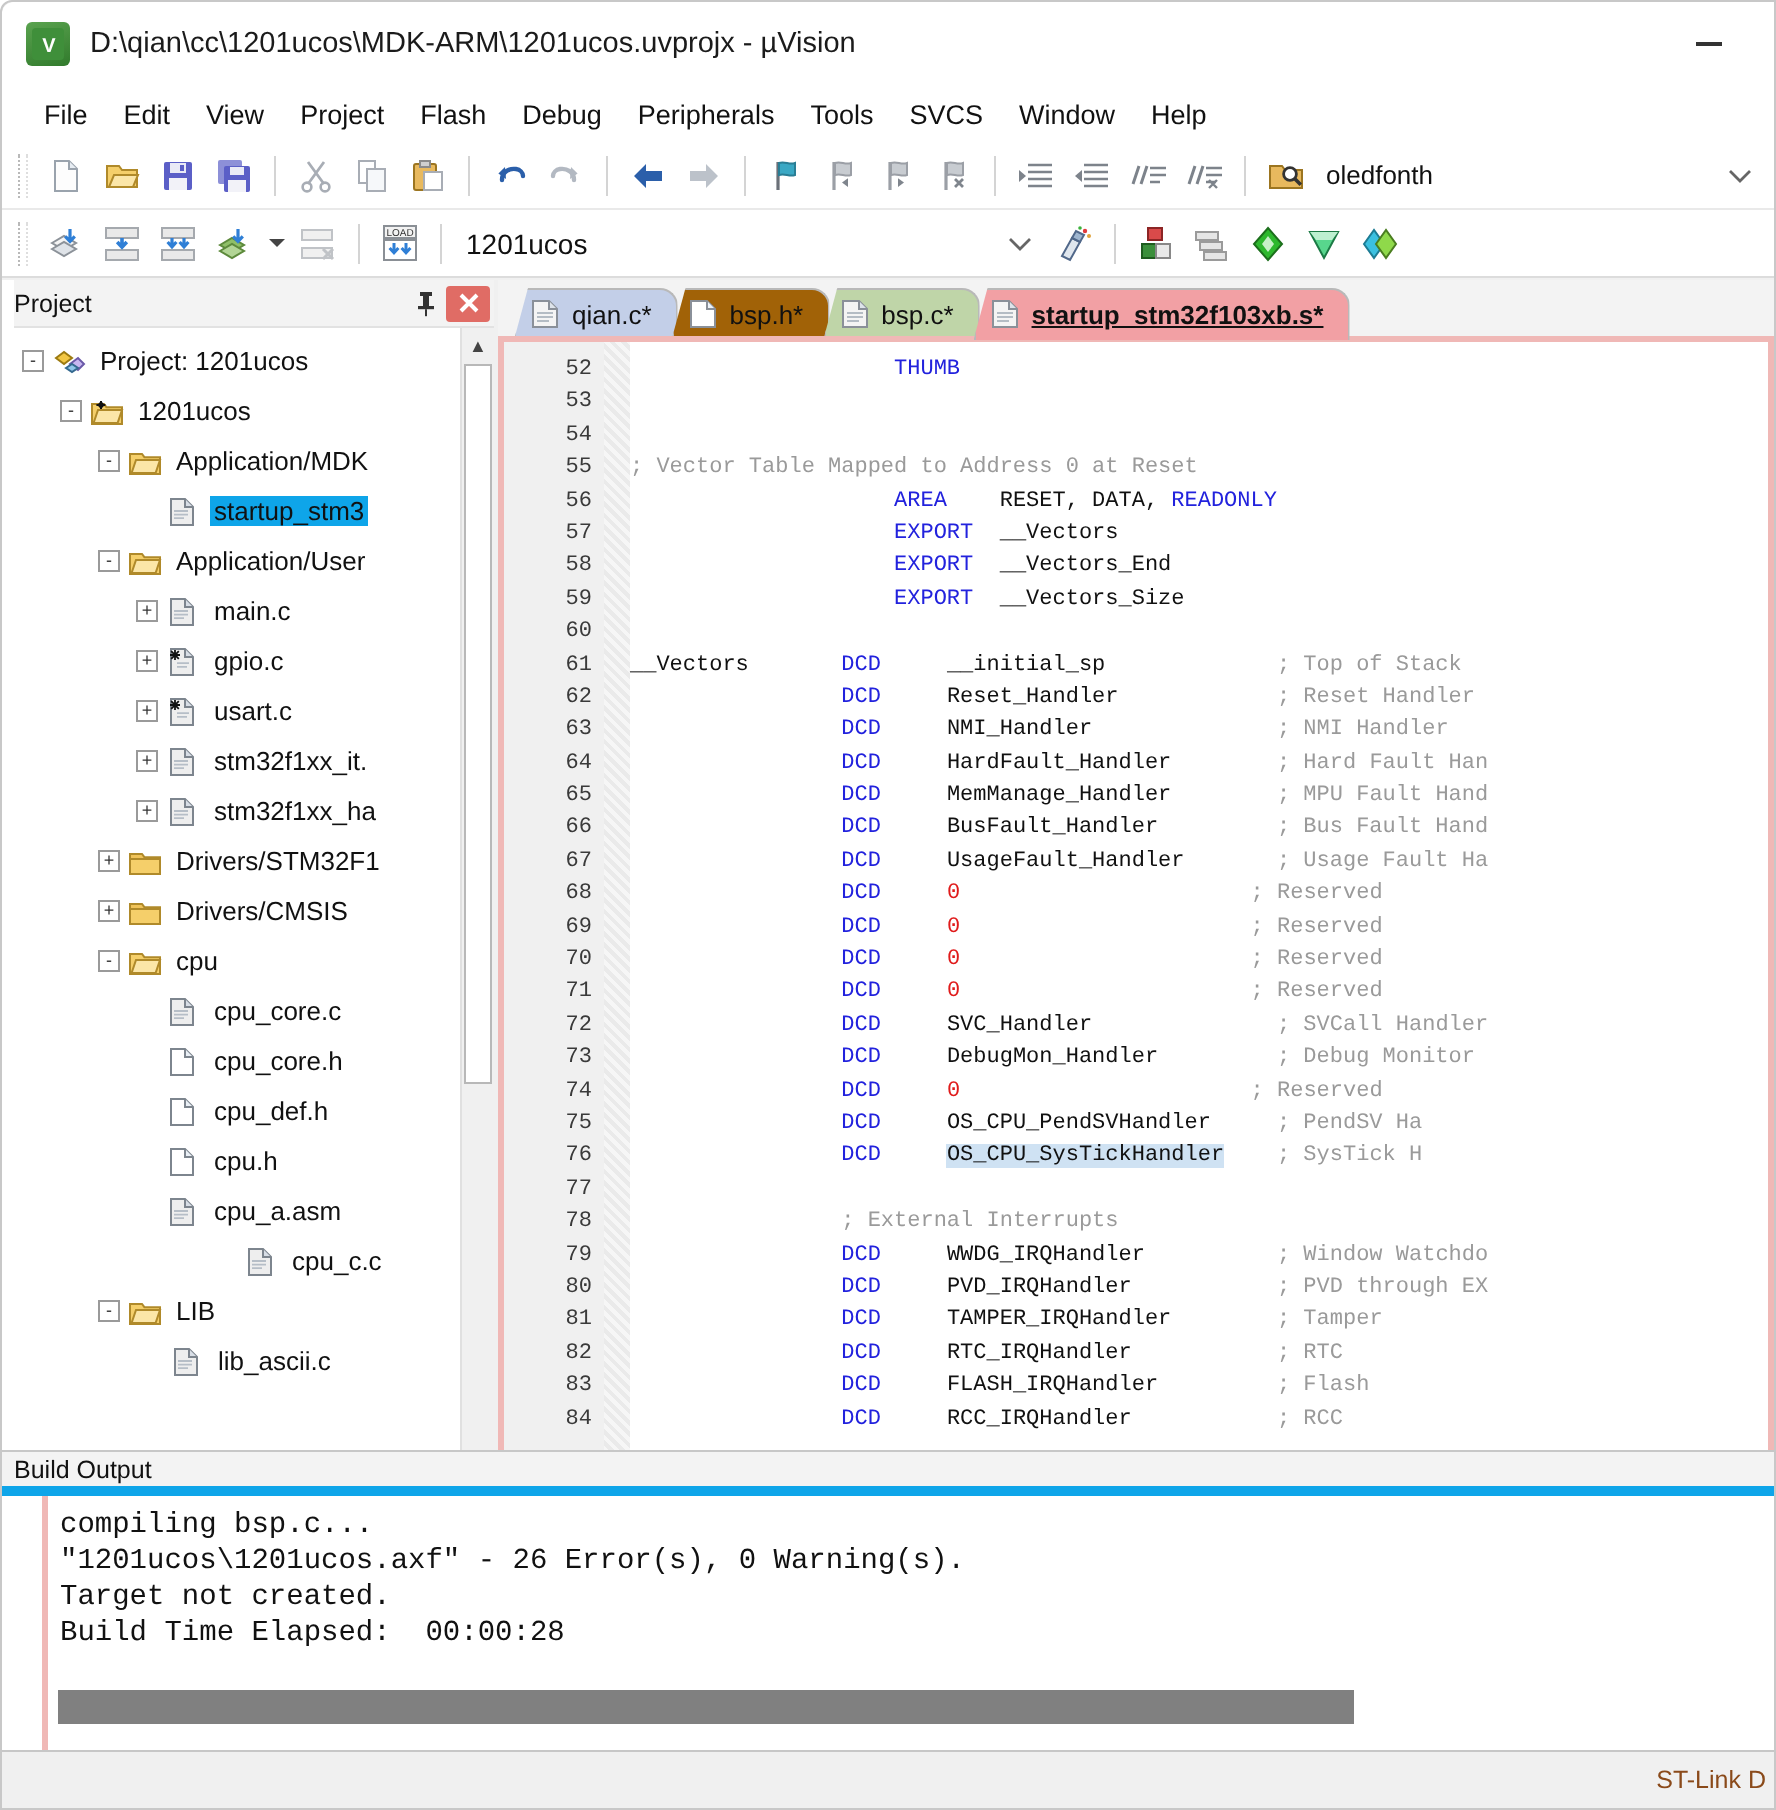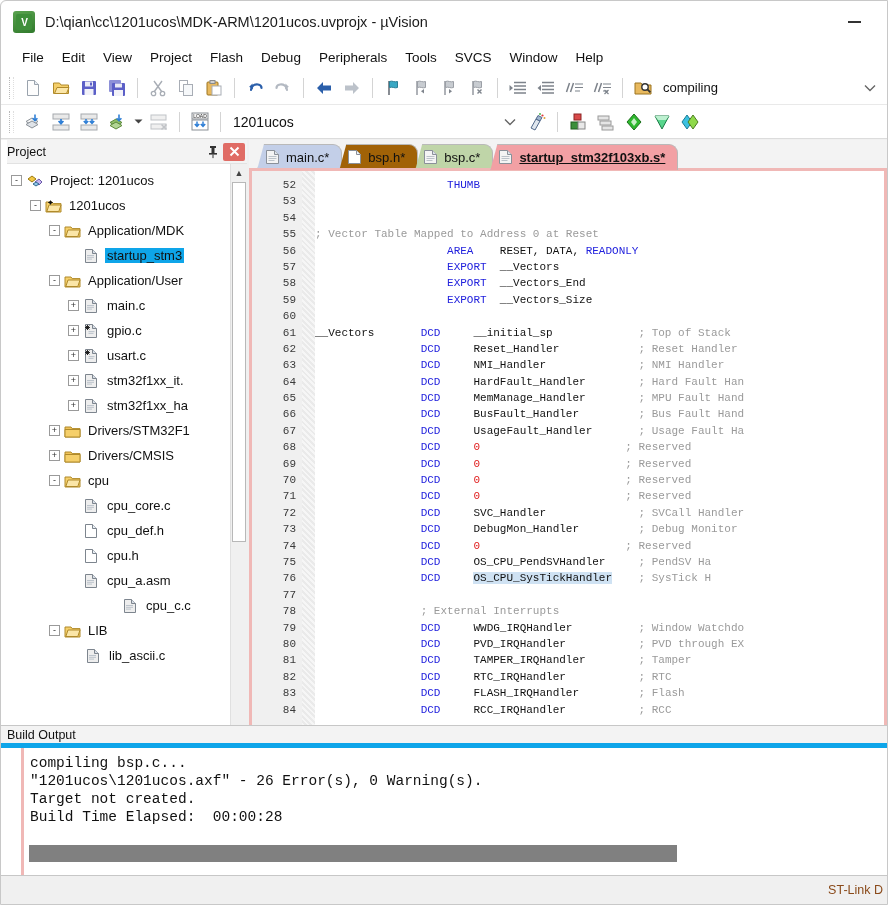--- a/index.html
+++ b/index.html
@@ -503,21 +503,21 @@
     <div class="tbtn">
       <svg width="20" height="18" viewBox="0 0 20 18">
           <path d="M2 4h6l1.5 2H18v9H2z" fill="#e8b95e" stroke="#9c7520"></path>
           <circle cx="12" cy="8" r="3.2" fill="#fff" stroke="#333" stroke-width="1.4"></circle>
           <path d="M14.4 10.4l3 3" stroke="#333" stroke-width="1.8"></path>
         </svg>
     </div>
 
     <div class="combo-wrap">
       <div class="tb-combo" style="width:200px;">
-        <span>compiling</span>
+        <span>oledfonth</span>
       </div>
       <div class="caret" style="width:26px;height:24px;display:flex;align-items:center;justify-content:center;">
         <svg width="12" height="8" viewBox="0 0 12 8">
             <path d="M1 1.5L6 6.5 11 1.5" fill="none" stroke="#666" stroke-width="1.4"></path>
           </svg>
       </div>
     </div>
 
   </div>
 
@@ -790,20 +790,28 @@
             <div class="trow" style="padding-left: 67px;">
               <span class="exp blank"></span>
               <span class="ico"><svg width="16" height="16" viewBox="0 0 16 16">
                   <path d="M2.5 1.5h7l4 4v9h-11z" fill="#eeeeee" stroke="#7d858e"></path>
                   <path d="M9.5 1.5v4h4" fill="#d8dee6" stroke="#7d858e"></path>
                   <g stroke="#b6bec7" stroke-width="0.9">
                     <path d="M4 7.5h7M4 9.3h7M4 11.1h5"></path>
                   </g>
                 </svg></span>
               <span class="lbl">cpu_core.c</span>
+            </div>
+            <div class="trow" style="padding-left: 67px;">
+              <span class="exp blank"></span>
+              <span class="ico"><svg width="16" height="16" viewBox="0 0 16 16">
+                  <path d="M2.5 1.5h7l4 4v9h-11z" fill="#ffffff" stroke="#7d858e"></path>
+                  <path d="M9.5 1.5v4h4" fill="#eaf0f6" stroke="#7d858e"></path>
+                </svg></span>
+              <span class="lbl">cpu_core.h</span>
             </div>
             <div class="trow" style="padding-left: 67px;">
               <span class="exp blank"></span>
               <span class="ico"><svg width="16" height="16" viewBox="0 0 16 16">
                   <path d="M2.5 1.5h7l4 4v9h-11z" fill="#ffffff" stroke="#7d858e"></path>
                   <path d="M9.5 1.5v4h4" fill="#eaf0f6" stroke="#7d858e"></path>
                 </svg></span>
               <span class="lbl">cpu_def.h</span>
             </div>
             <div class="trow" style="padding-left: 67px;">
@@ -917,21 +925,21 @@
         <div class="etab" style="background:#c3cfe8;">
           <span class="fico">
             <svg width="13" height="14" viewBox="0 0 13 14">
                 <path d="M0.5 0.5h8l4 4v9h-12z" fill="#f4f4f4" stroke="#8a9099"></path>
                 <path d="M8.5 0.5v4h4" fill="#dde3ea" stroke="#8a9099"></path>
                 <g stroke="#b4bcc4" stroke-width="0.9">
                   <path d="M2.5 6.5h8M2.5 8.5h8M2.5 10.5h6"></path>
                 </g>
               </svg>
           </span>
-          <span>main.c*</span>
+          <span>qian.c*</span>
         </div>
         <div class="etab" style="background:#a16207;">
           <span class="fico">
             <svg width="13" height="14" viewBox="0 0 13 14">
                 <path d="M0.5 0.5h8l4 4v9h-12z" fill="#ffffff" stroke="#8a9099"></path>
                 <path d="M8.5 0.5v4h4" fill="#eef3f8" stroke="#8a9099"></path>
               </svg>
           </span>
           <span>bsp.h*</span>
         </div>

